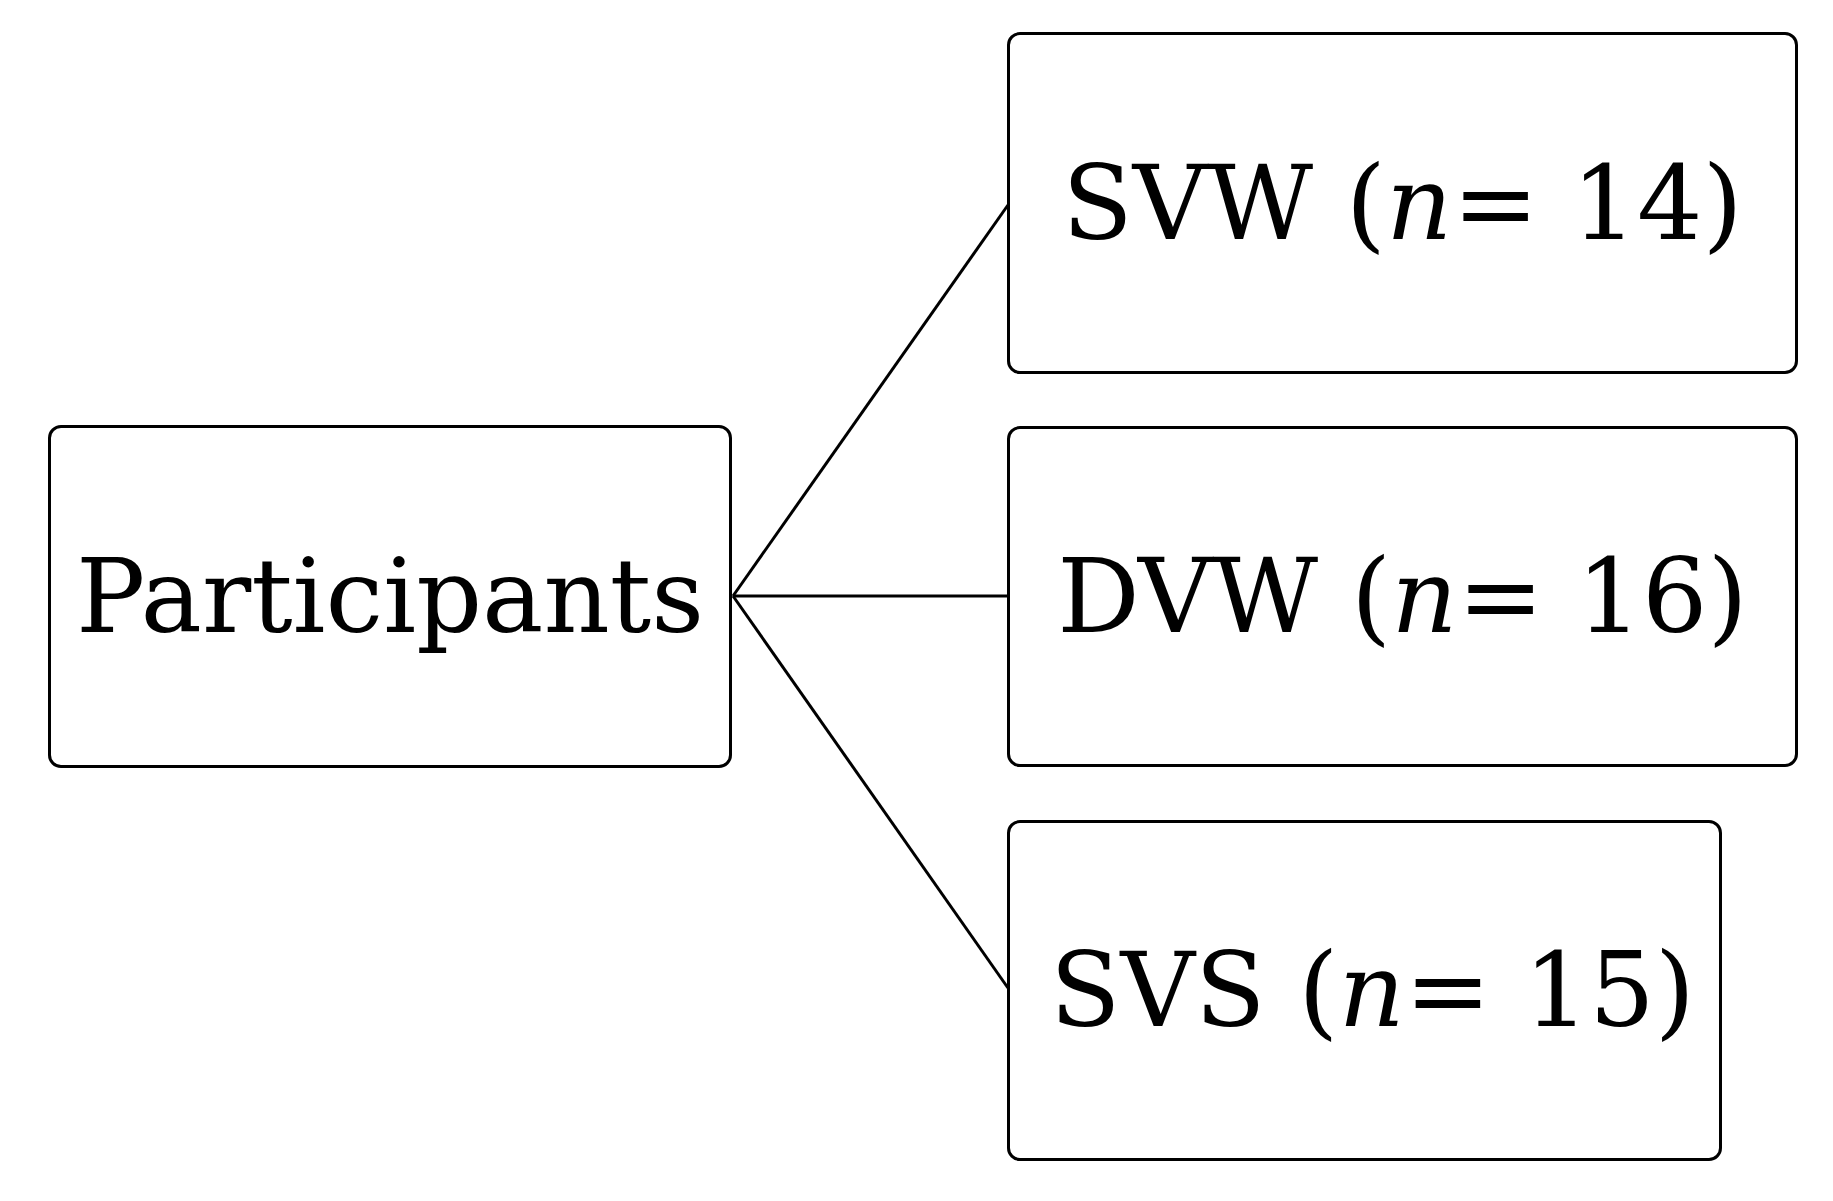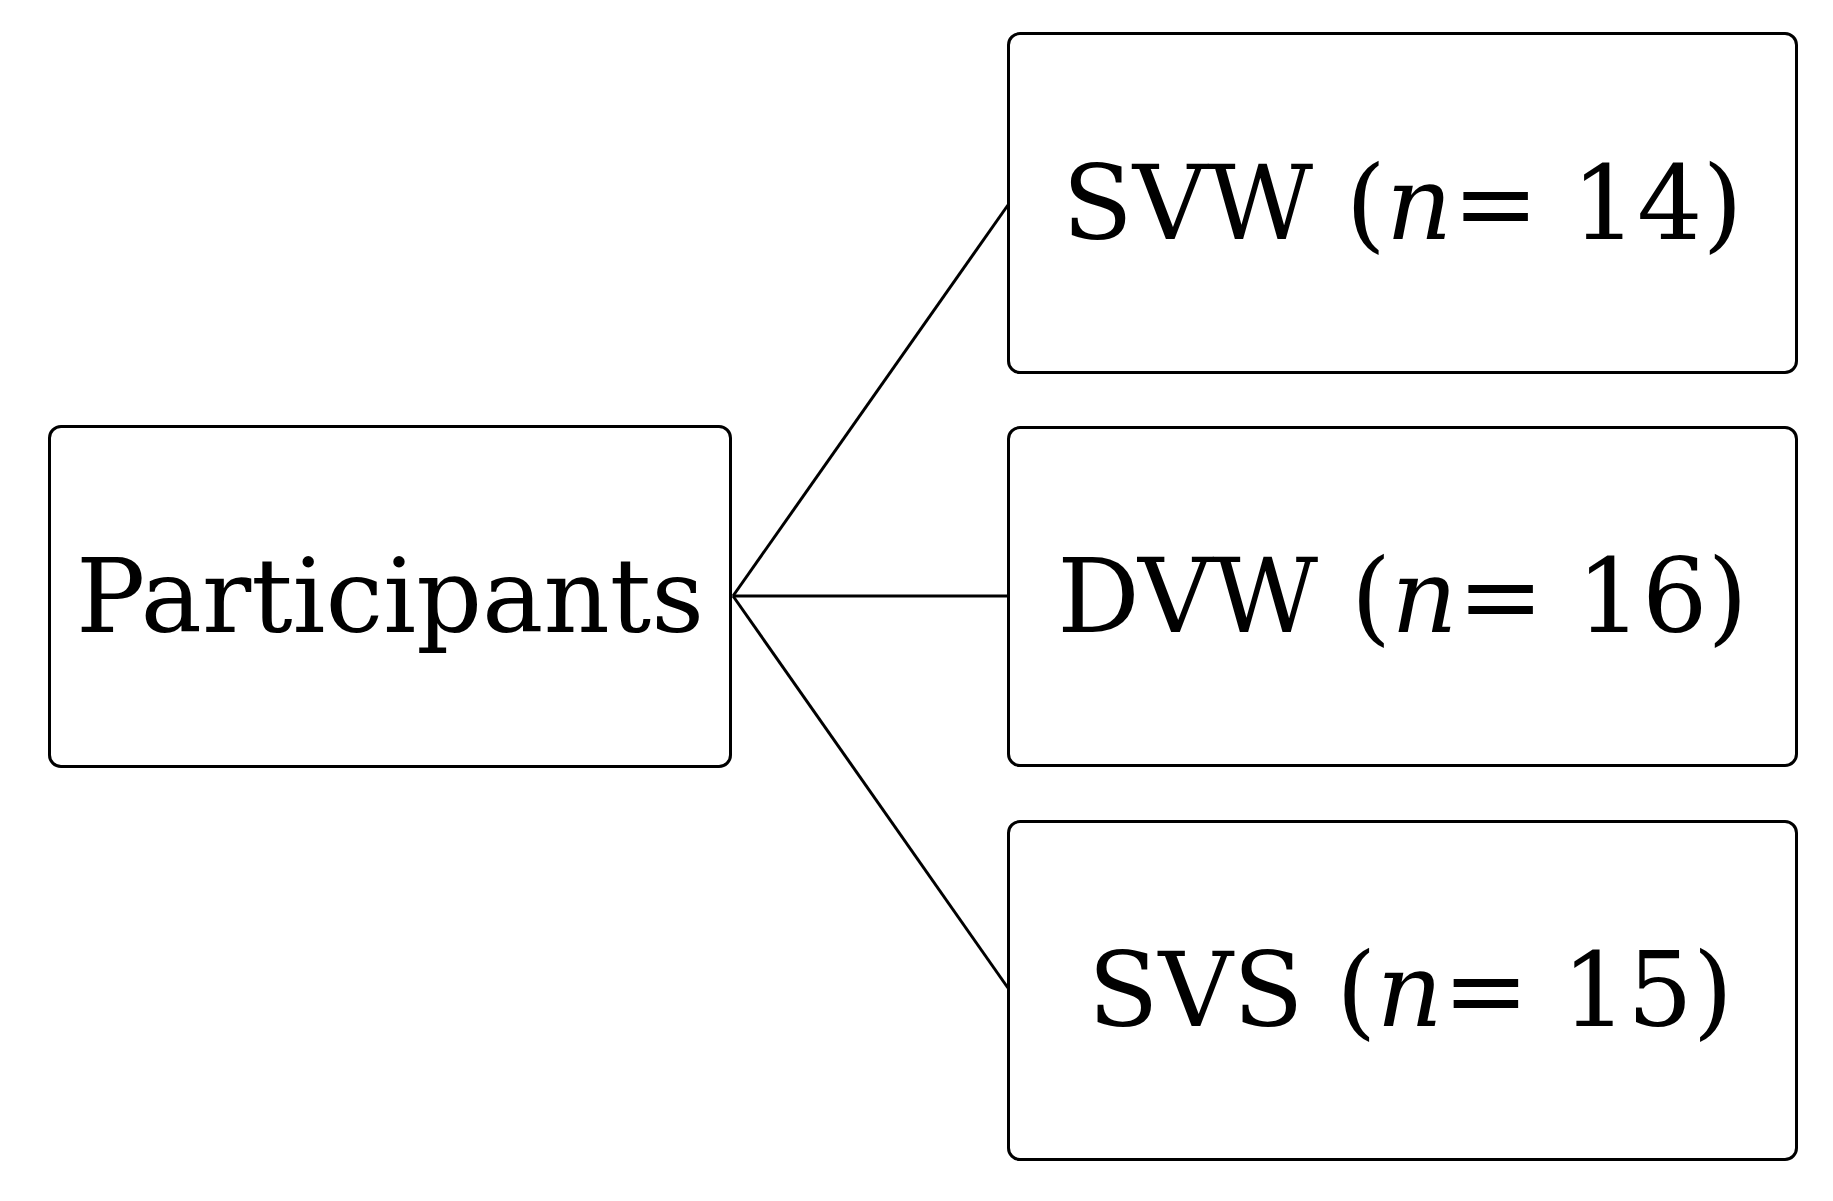--- a/index.html
+++ b/index.html
@@ -38,21 +38,21 @@
     justify-content: center;
     font-size: 103px;
     line-height: 1;
     white-space: nowrap;
   }
   .node .label { display: inline; }
   .node .it { font-style: italic; }
   .node-root   { left: 48px;   top: 425px; width: 684px; height: 343px; }
   .node-svw    { left: 1007px; top: 32px;  width: 791px; height: 342px; }
   .node-dvw    { left: 1007px; top: 426px; width: 791px; height: 341px; text-align: center; }
-  .node-svs    { left: 1007px; top: 820px; width: 791px; height: 341px; padding-left: 16px; }
+  .node-svs    { left: 1007px; top: 820px; width: 715px; height: 341px; padding-left: 16px; }
 </style>
 </head>
 <body>
 
 <div class="canvas">
 
   <svg class="connectors" viewBox="0 0 1833 1201" xmlns="http://www.w3.org/2000/svg">
     <line x1="733" y1="596" x2="1008" y2="205"></line>
     <line x1="733" y1="596" x2="1008" y2="596"></line>
     <line x1="733" y1="596" x2="1008" y2="988"></line>

